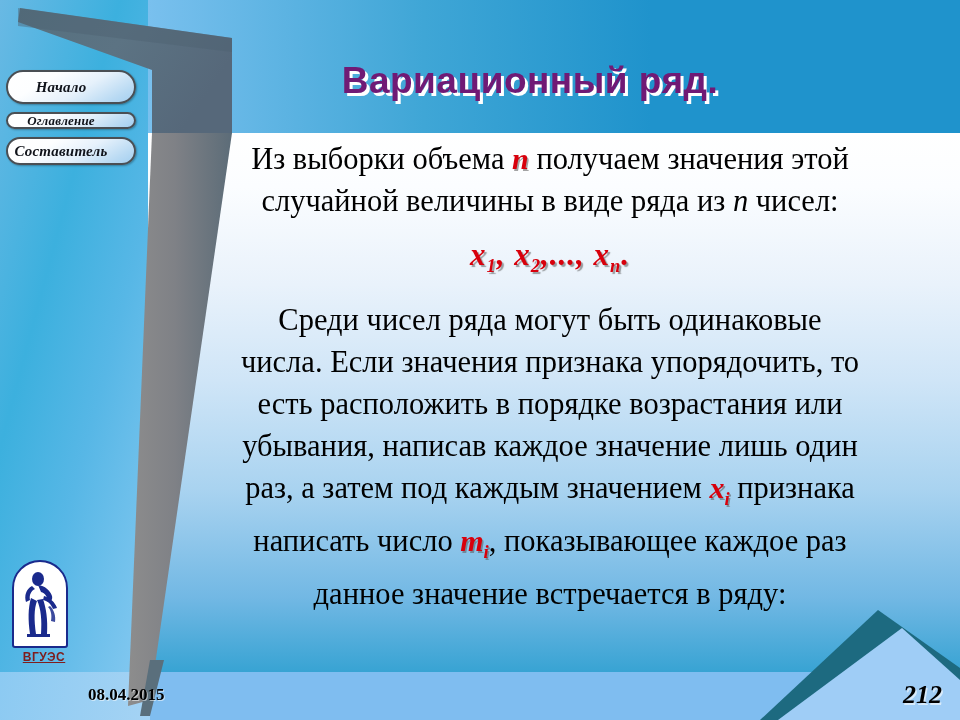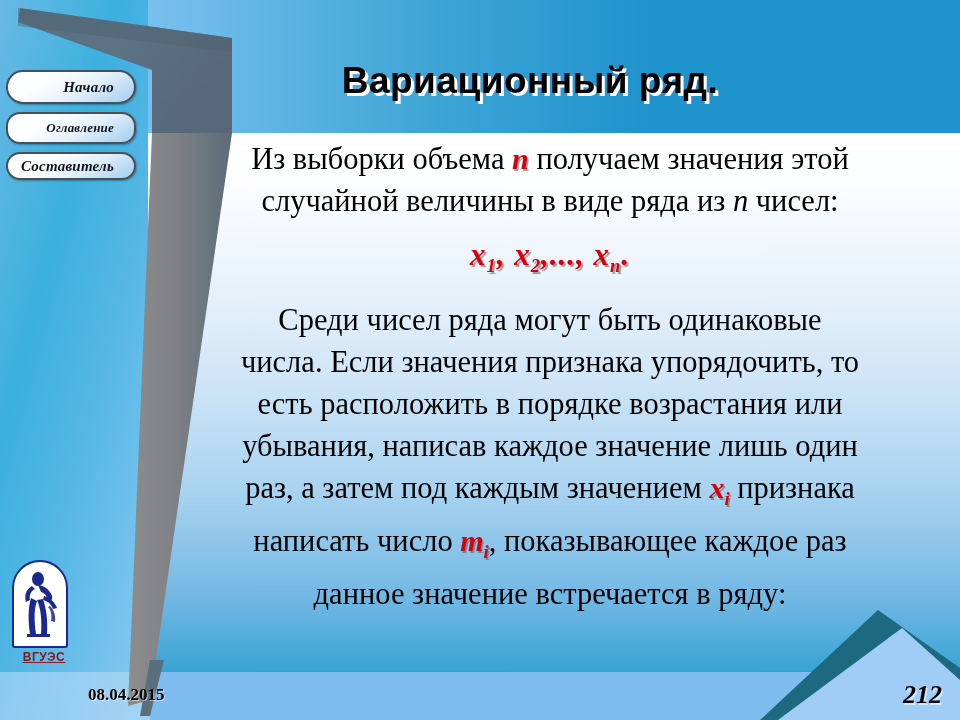--- a/index.html
+++ b/index.html
@@ -53,47 +53,47 @@
 
   
   .nav { position:absolute; left:6px; top:70px; width:130px; z-index:40; }
   .nav-btn {
     position:relative;
     height:33px;
     border:2px solid #4a4f54;
     border-radius:17px;
     background:linear-gradient(150deg,#ffffff 0%,#fdfeff 30%,#e6f1fb 58%,#b9daf3 85%,#a3cff0 100%);
     box-shadow:1px 1px 2px rgba(0,0,0,.30);
-    display:flex; align-items:center; justify-content:flex-end;
+    display:flex; align-items:center; justify-content:center;
     padding-right:20px;
     margin-bottom:8px;
     cursor:pointer;
     overflow:hidden;
   }
   .nav-btn span {
     font-family:"Liberation Serif", serif;
     font-weight:bold; font-style:italic;
     font-size:15px; color:#10131a;
     white-space:nowrap;
     letter-spacing:.2px;
   }
   .nav-btn.small span { font-size:13px; }
   .nav-btn.tiny span  { font-size:15px; }
   .nav-btn:nth-child(1){ height:34px; }
-  .nav-btn:nth-child(2){ height:32px; border-radius:14px; }
+  .nav-btn:nth-child(2){ height:17px; border-radius:14px; }
   .nav-btn:nth-child(3){ height:28px; border-radius:14px; }
 
   
   .title {
     position:absolute; left:150px; top:60px; width:760px;
     text-align:center;
     font-family:"Liberation Sans", sans-serif;
     font-weight:bold;
     font-size:37px;
-    color:#000000;
+    color:#701a75;
     letter-spacing:.5px;
     text-shadow:3px 3px 0px #ffffff;
     z-index:35;
     white-space:nowrap;
   }
 
   
   .body-text {
     position:absolute; left:150px; top:138px; width:800px;
     text-align:center;

